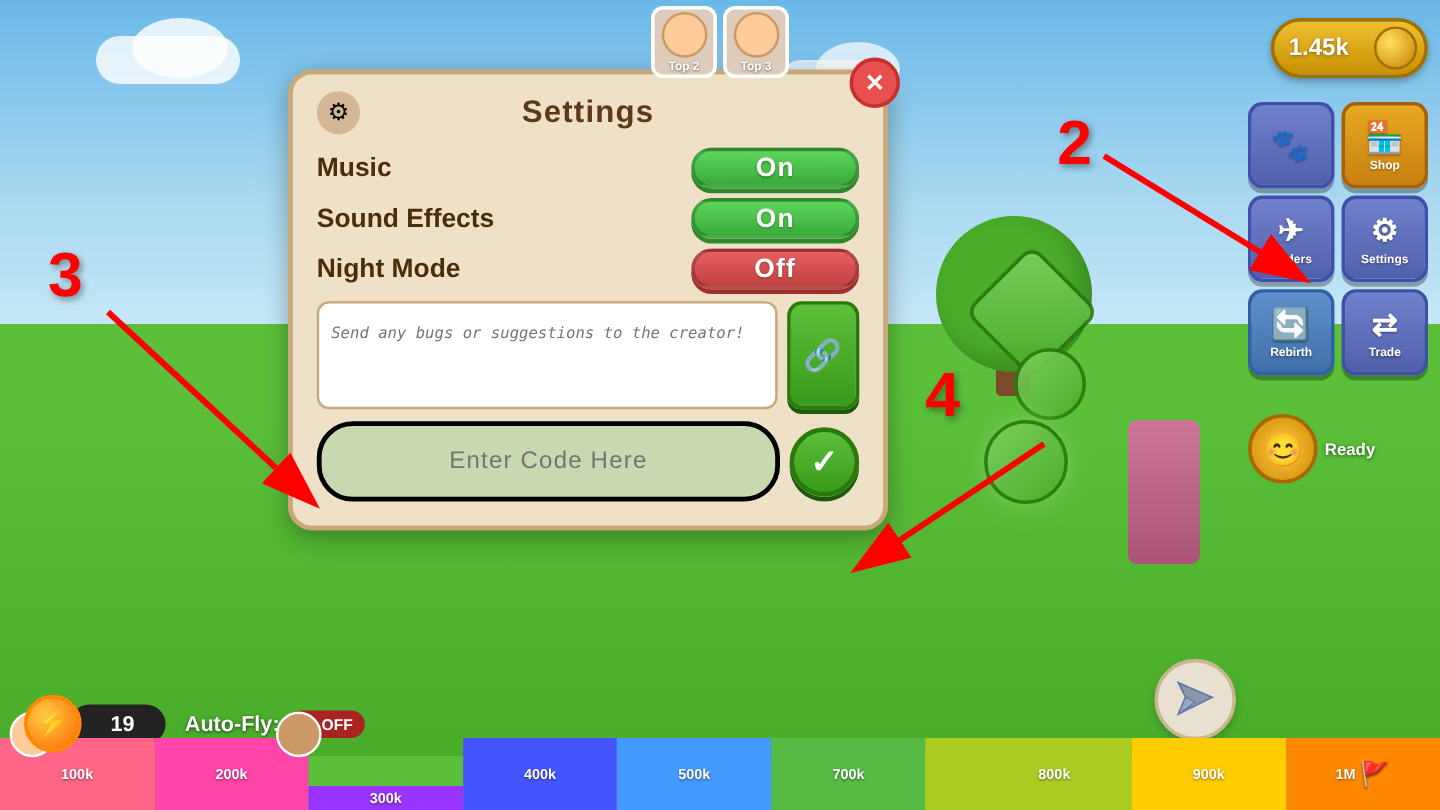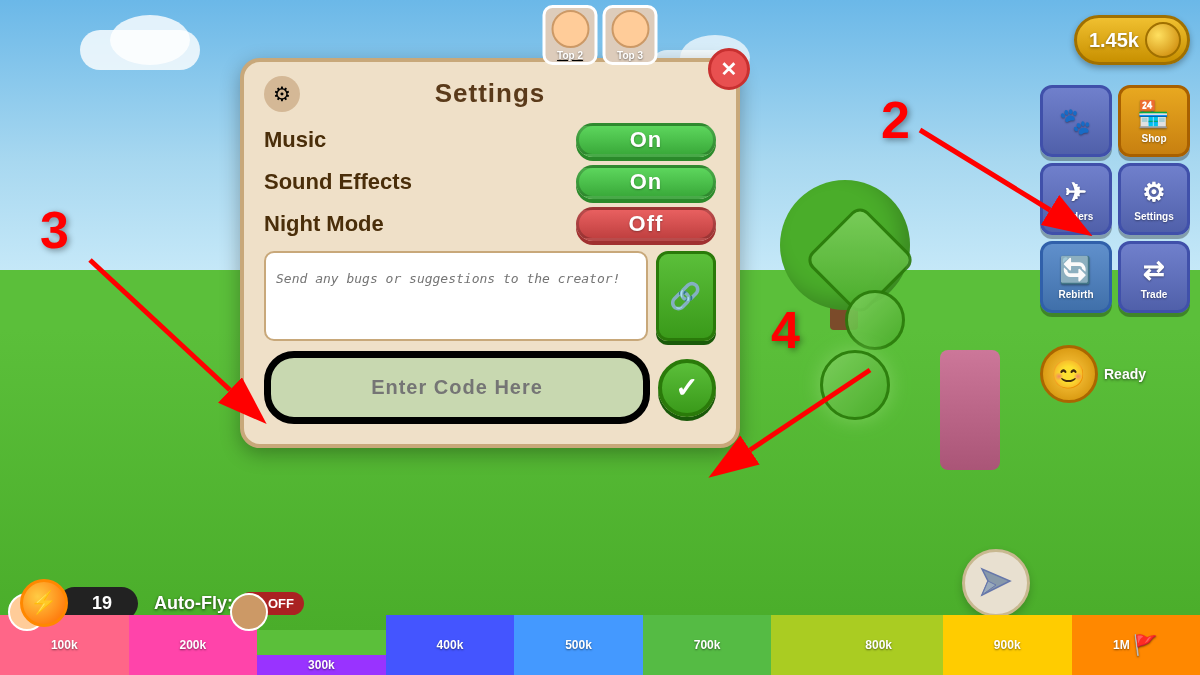--- a/index.html
+++ b/index.html
@@ -150,24 +150,24 @@
 
     .enter-code-row {
       display: flex;
       gap: 8px;
       align-items: center;
     }
     .enter-code-input {
       flex: 1;
       background: #C8D8B0;
       border-radius: 30px;
-      border: 7px solid #000000;
+      border: 4px solid #000000;
       padding: 18px 20px;
       font-size: 20px;
-      font-weight: 700;
+      font-weight: 400;
       color: #A0A880;
       text-align: center;
       letter-spacing: 1px;
     }
     .submit-btn {
       width: 58px;
       height: 58px;
       background: linear-gradient(180deg, #5BBF3A 0%, #3A9A1A 100%);
       border-radius: 50%;
       border: 4px solid #2A7A0A;
@@ -232,21 +232,21 @@
     
     .coin-display {
       position: absolute;
       top: 15px;
       right: 10px;
       background: linear-gradient(180deg, #F0C030 0%, #C89000 100%);
       border-radius: 30px;
       border: 3px solid #A07000;
       display: flex;
       align-items: center;
-      gap: 6px;
+      gap: 21px;
       padding: 4px 6px 4px 12px;
       box-shadow: 0 3px 6px rgba(0,0,0,0.3);
     }
     .coin-text {
       font-size: 20px;
       font-weight: 900;
       color: white;
       text-shadow: 0 1px 3px rgba(0,0,0,0.4);
     }
     .coin-circle {
@@ -359,21 +359,21 @@
 
   <div class="enter-code-row">
     <input class="enter-code-input" type="text" placeholder="Enter Code Here" style="">
     <div class="submit-btn">
       <span style="font-size:28px;font-weight:900;">✓</span>
     </div>
   </div>
 </div>
 
 <div class="top-players">
-  <div class="player-avatar" style="background:#DDCCBB;text-decoration:underline;">
+  <div class="player-avatar" style="background:#DDCCBB;">
     <div style="width:38px;height:38px;background:#FFCC99;border-radius:50%;border:2px solid #CC9966;"></div>
     <span class="player-label">Top 2</span>
   </div>
   <div class="player-avatar" style="background:#DDCCBB;">
     <div style="width:38px;height:38px;background:#FFCC99;border-radius:50%;border:2px solid #CC9966;"></div>
     <span class="player-label">Top 3</span>
   </div>
 </div>
 
 <div class="coin-display">

